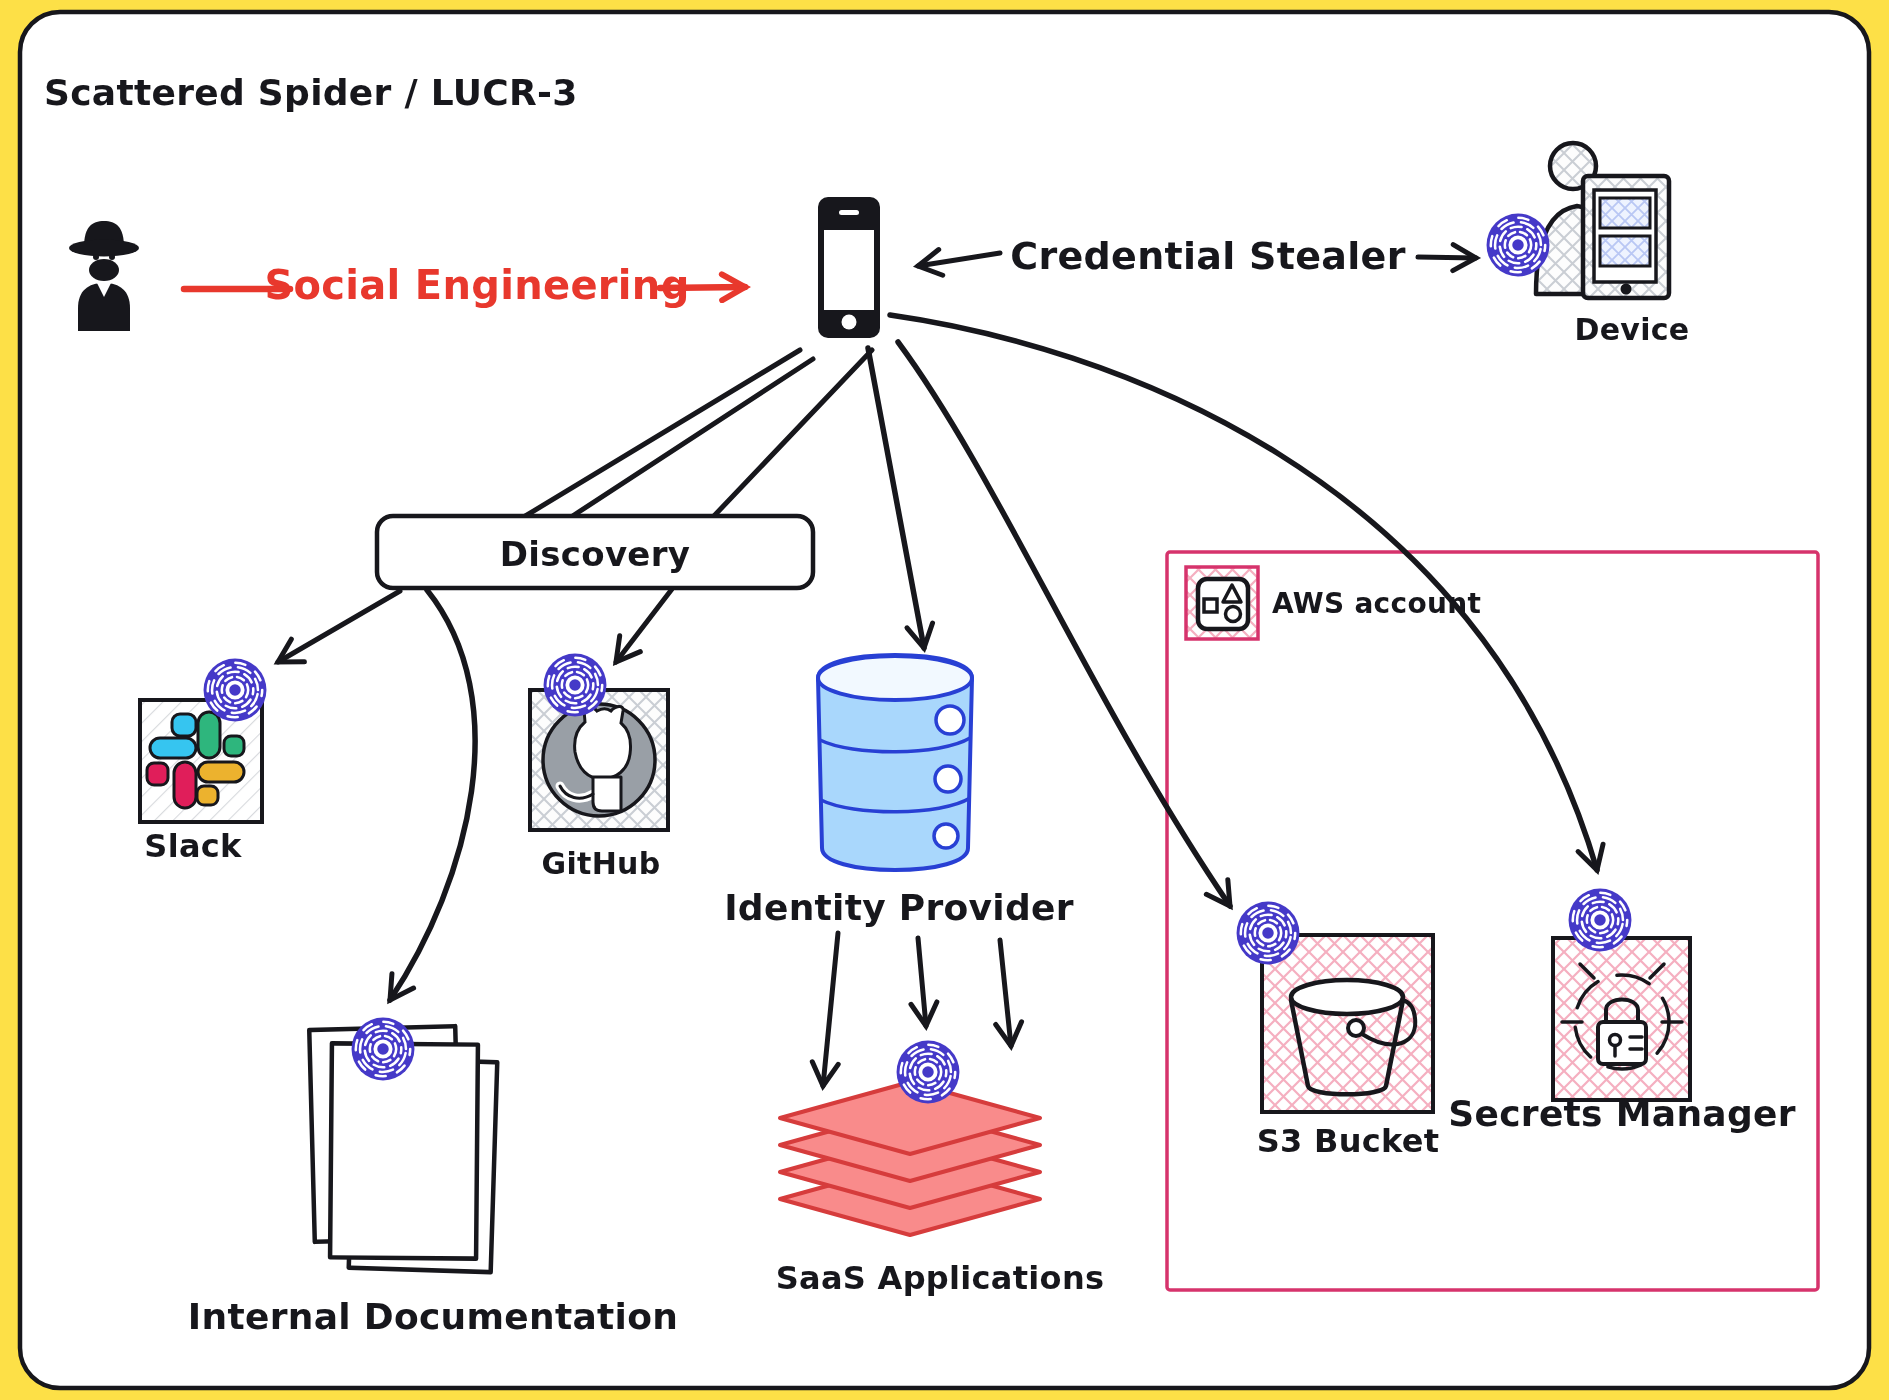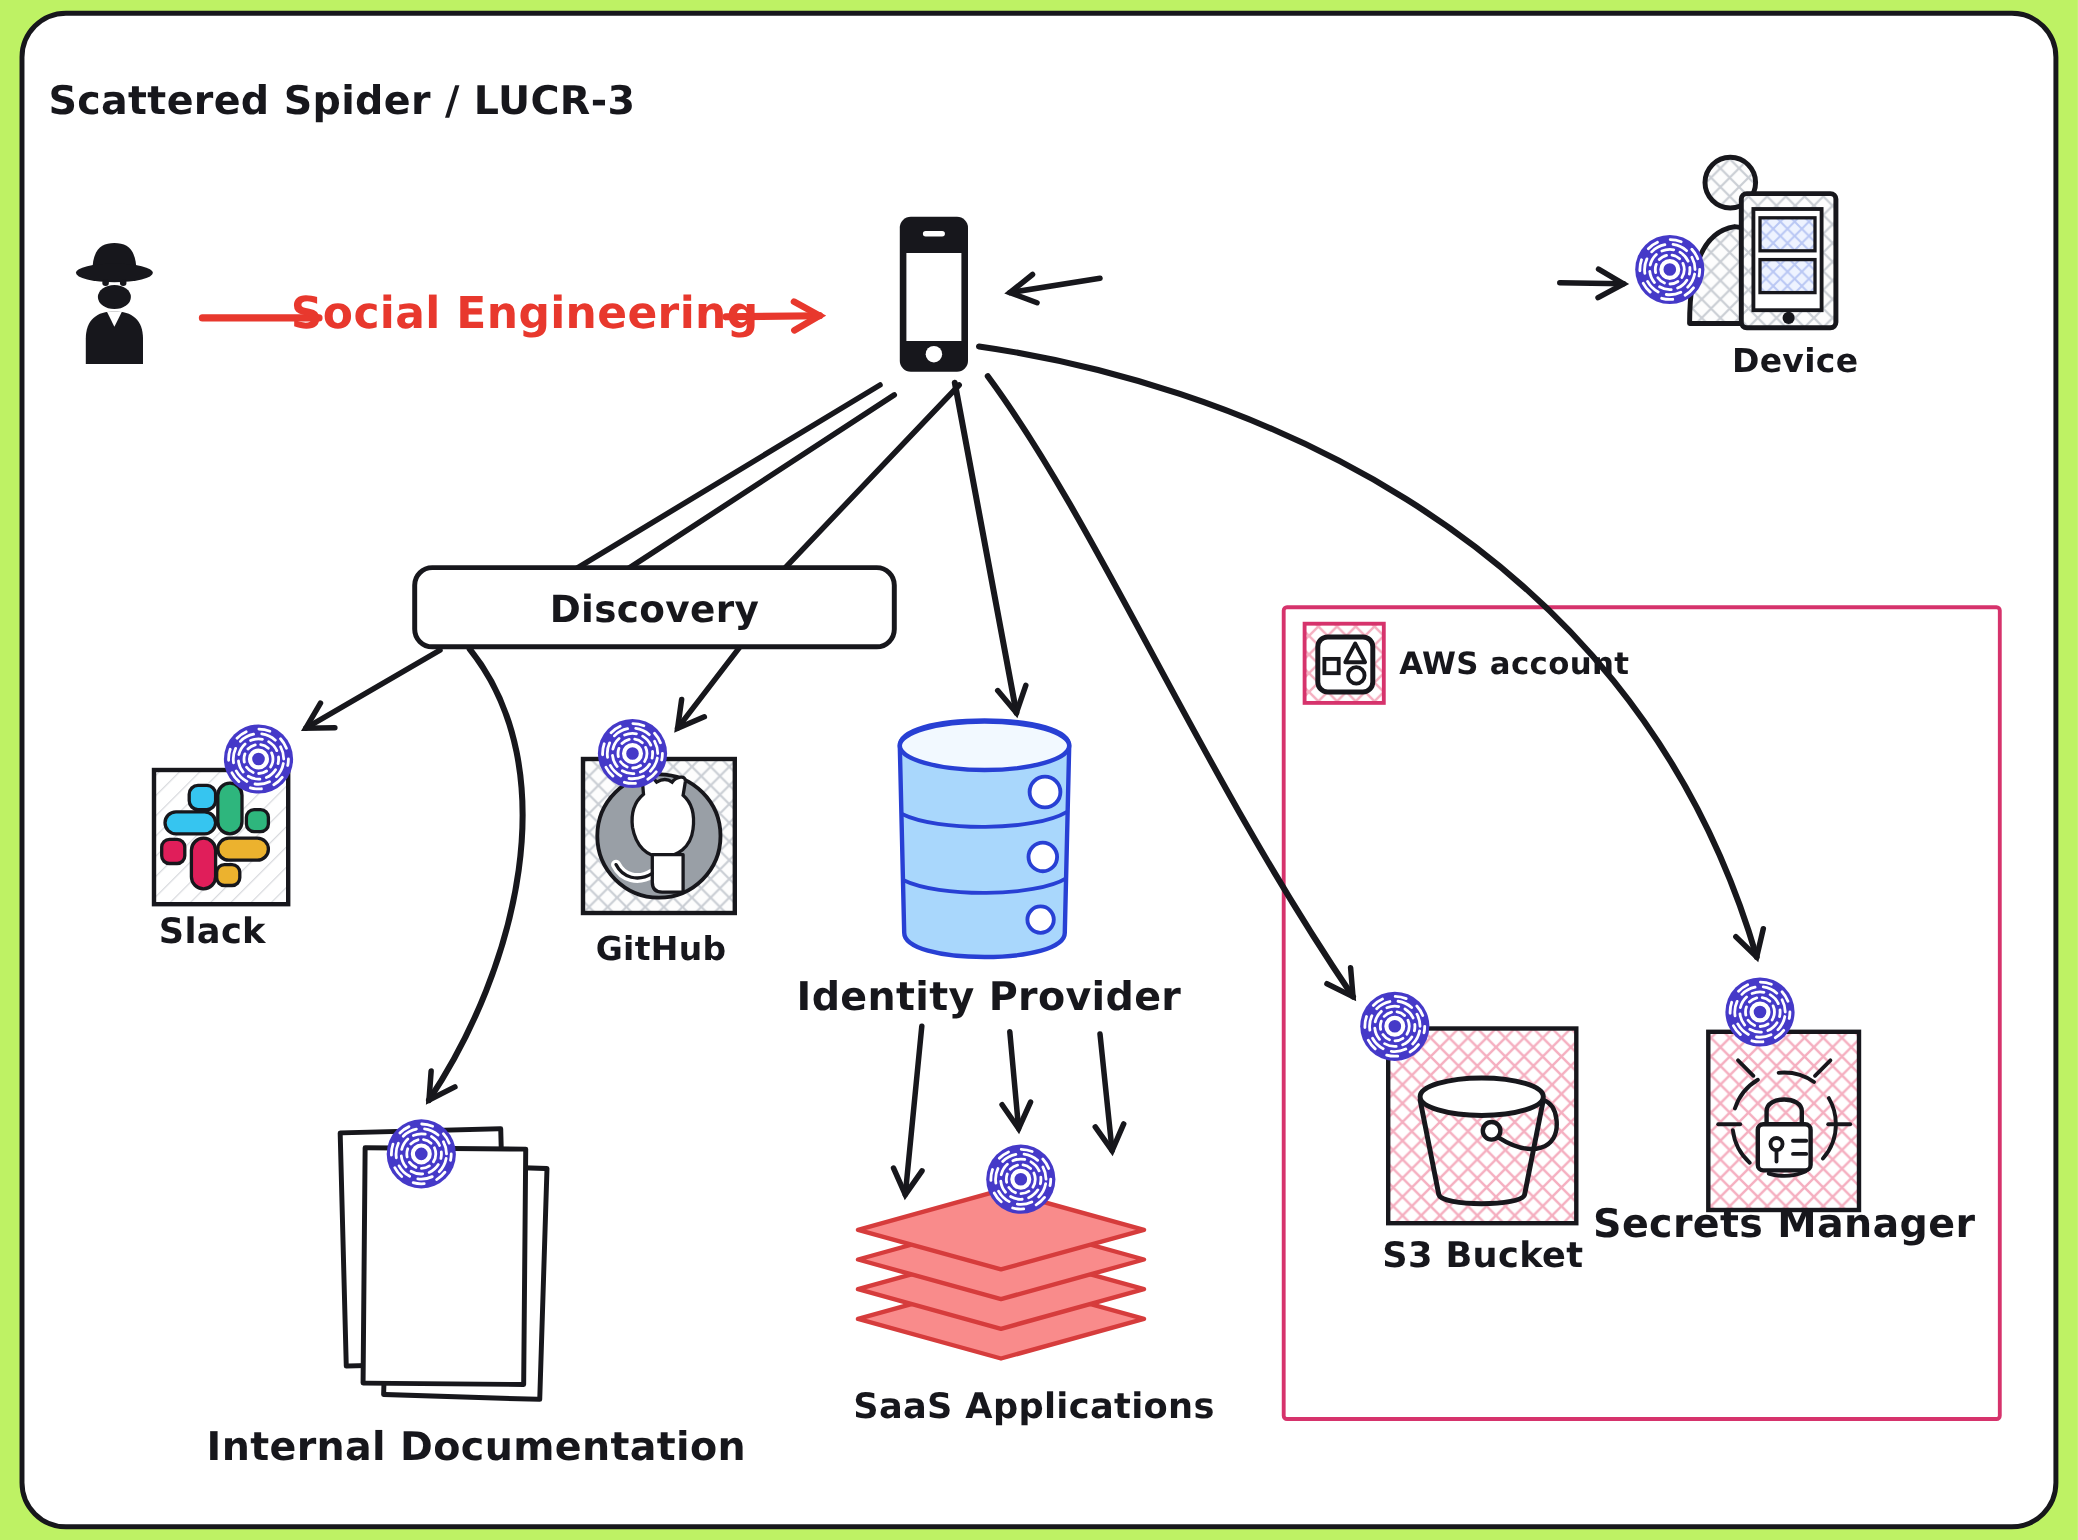--- a/index.html
+++ b/index.html
@@ -1,16 +1,16 @@
 <!DOCTYPE html>
 <html><head>
 <meta charset="utf-8">
 <style>
   html,body{margin:0;padding:0;background:#ffffff;}
-  #stage{position:relative;width:1889px;height:1400px;background:#bef264;overflow:hidden;
+  #stage{position:relative;width:1889px;height:1400px;background:#fde047;overflow:hidden;
          font-family:"DejaVu Sans", sans-serif;text-align:center;}
   svg{position:absolute;left:0;top:0;}
   .lbl{position:absolute;transform:translate(-50%,-50%);font-weight:700;color:#17171c;
        white-space:nowrap;letter-spacing:.3px;}
   .lbl.anchor-left{transform:translate(0,-50%);}
   .red{color:#e8382d;}
 </style>
 </head>
 <body>
 
@@ -203,20 +203,21 @@
     <use href="#fp" x="1234" y="899" width="68" height="68"></use>
     <use href="#fp" x="1566" y="886" width="68" height="68"></use>
     <use href="#fp" x="1484" y="211" width="68" height="68"></use>
   </g>
 </svg>
 
 <div class="lbl anchor-left" style="left:44px;top:92px;font-size:36px;">Scattered Spider / LUCR-3</div>
 
 <div class="lbl red" style="left:477px;top:285px;font-size:40px;">Social Engineering</div>
 
+<div class="lbl" style="left:1208px;top:256px;font-size:38px;">Credential Stealer</div>
 
 <div class="lbl" style="left:1632px;top:329px;font-size:30px;">Device</div>
 
 <div class="lbl" style="left:595px;top:554px;font-size:34px;">Discovery</div>
 
 <div class="lbl" style="left:193px;top:846px;font-size:32px;">Slack</div>
 
 <div class="lbl" style="left:601px;top:863px;font-size:30px;">GitHub</div>
 
 <div class="lbl" style="left:899px;top:907px;font-size:36px;">Identity Provider</div>

